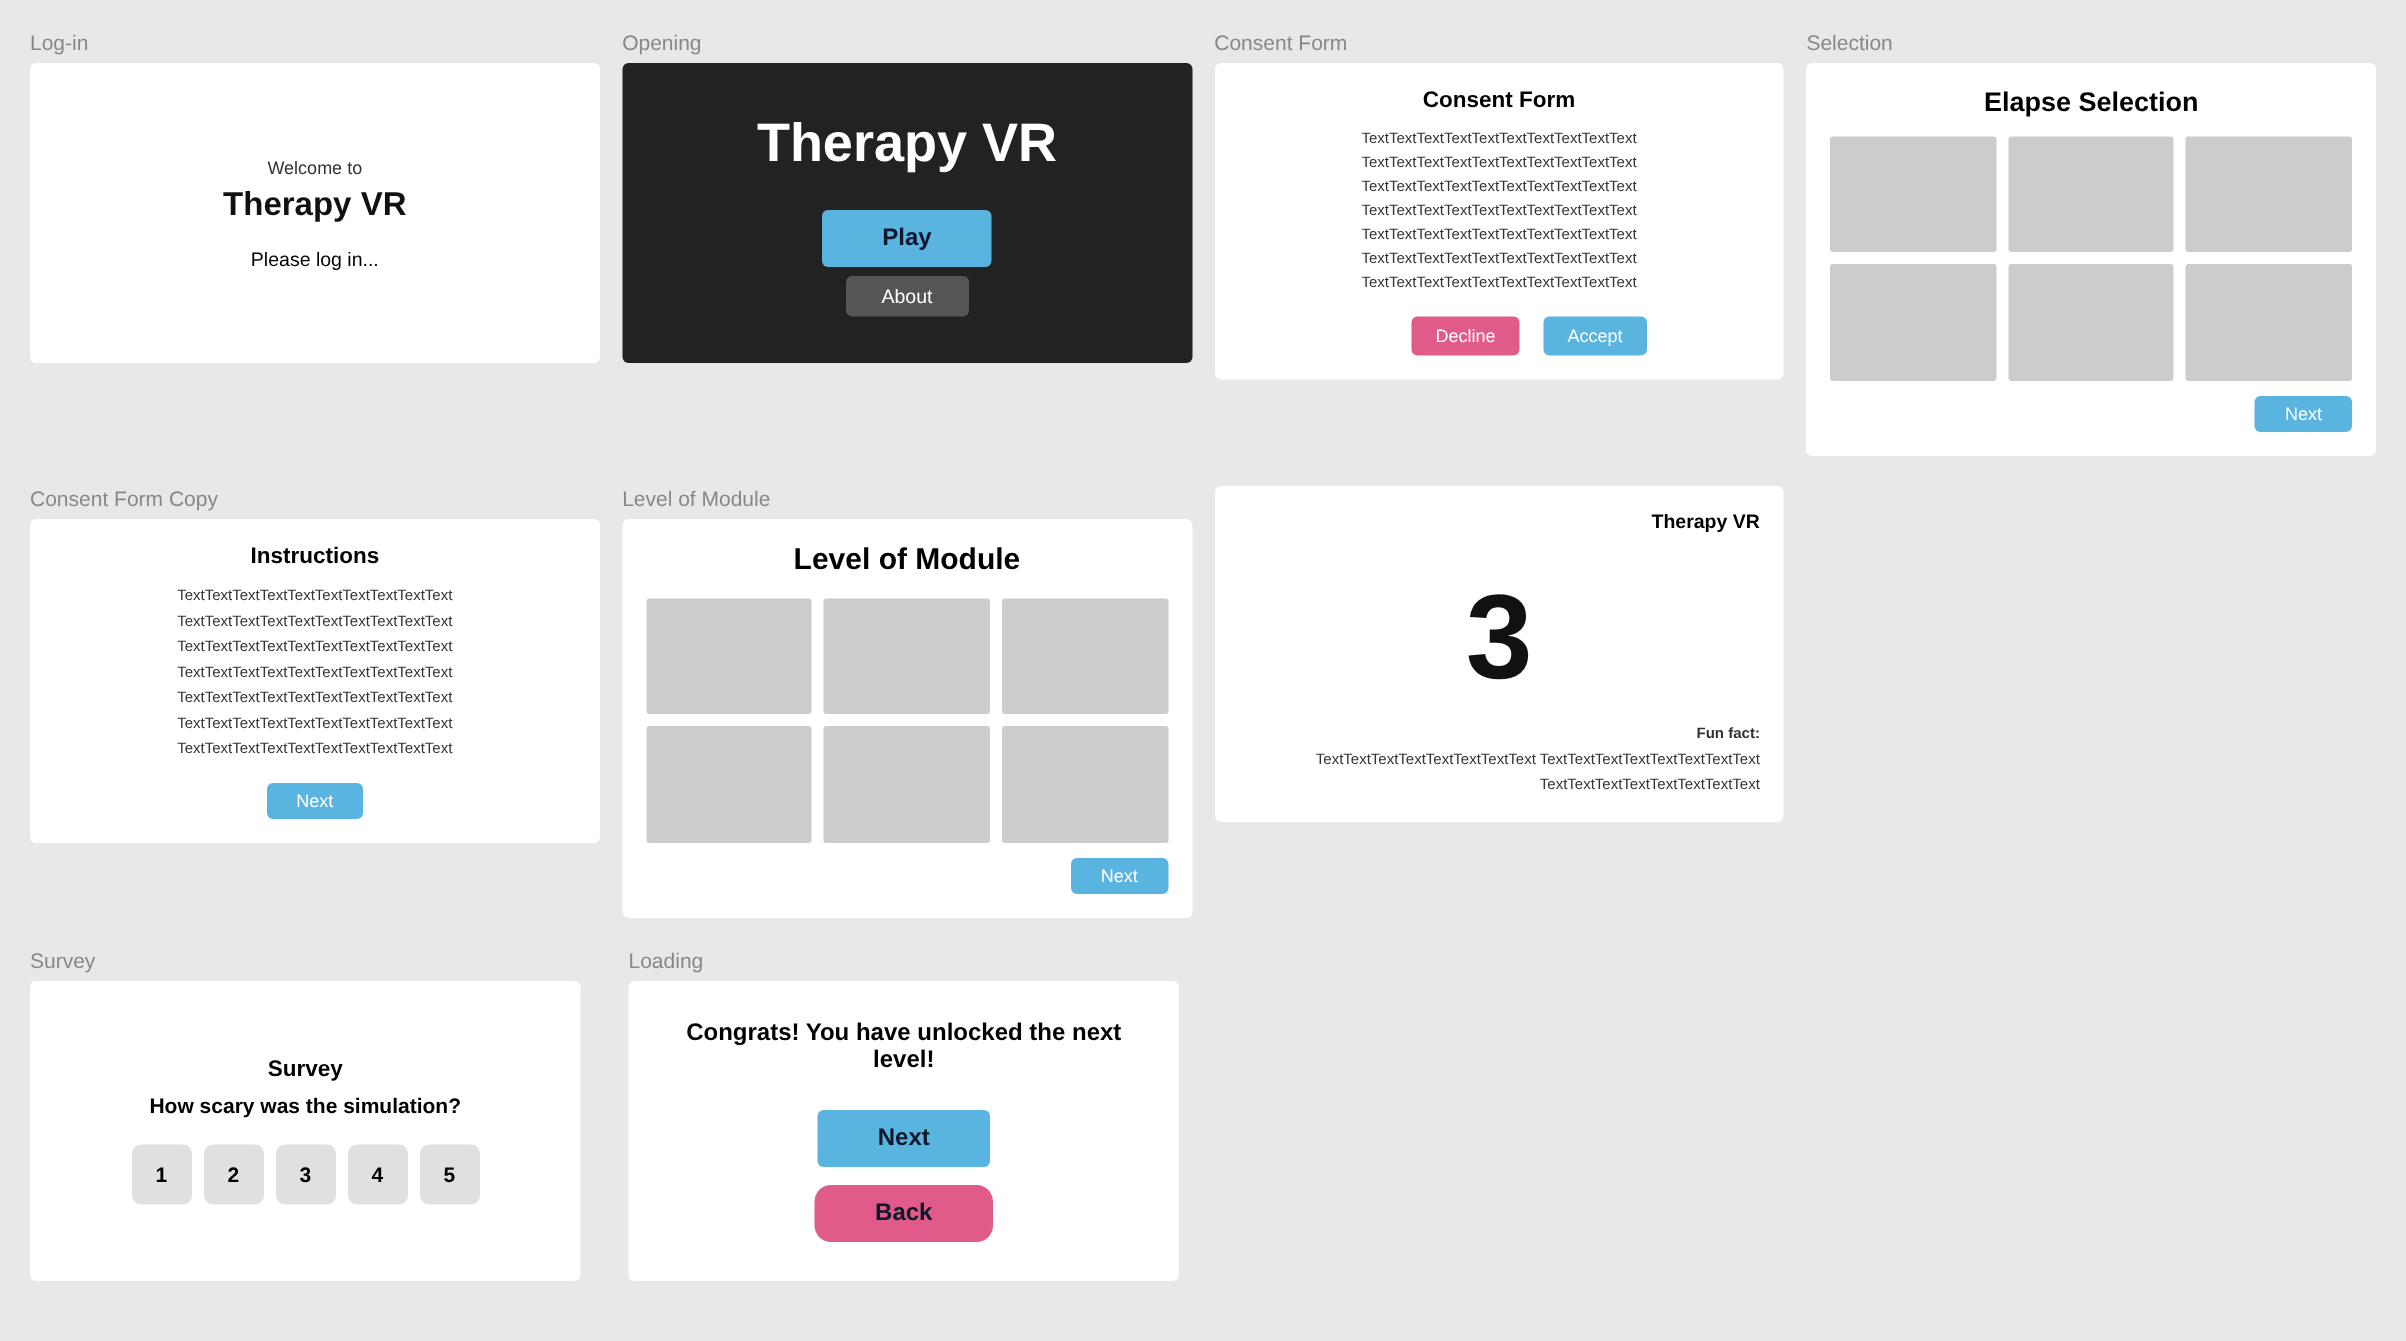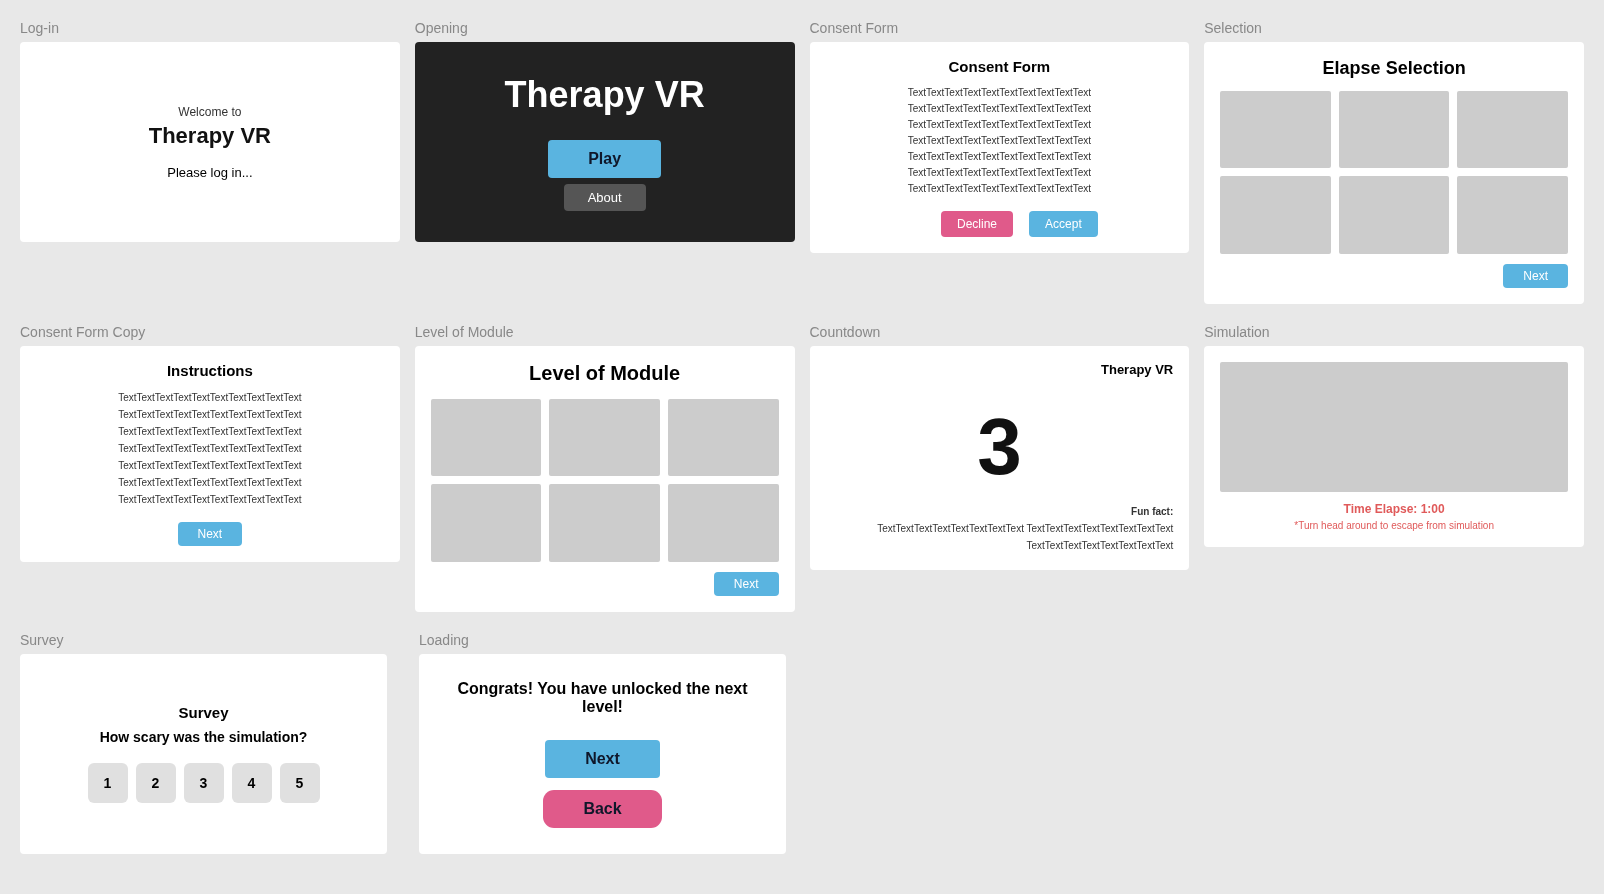--- a/index.html
+++ b/index.html
@@ -346,45 +346,36 @@
         <div class="thumb"></div>
         <div class="thumb"></div>
       </div>
       <div style="width:100%;display:flex;justify-content:flex-end;">
         <button class="btn-next-small">Next</button>
       </div>
     </div>
   </div>
 
   <div class="col-wrapper">
-    <div class="section-label">Countdown</div>
     <div class="card countdown-card">
       <div style="width:100%;display:flex;justify-content:flex-end;margin-bottom:10px;">
         <span class="countdown-header">Therapy VR</span>
       </div>
       <div class="countdown-inner">
         <div class="countdown-number">3</div>
         <div class="countdown-text">
           <strong>Fun fact:</strong><br>
           <span>TextTextTextTextTextTextTextText
 TextTextTextTextTextTextTextText
 TextTextTextTextTextTextTextText</span>
         </div>
       </div>
     </div>
   </div>
 
-  <div class="col-wrapper">
-    <div class="section-label">Simulation</div>
-    <div class="card">
-      <div class="sim-thumb"></div>
-      <div class="sim-time">Time Elapse: 1:00</div>
-      <div class="sim-hint">*Turn head around to escape from simulation</div>
-    </div>
-  </div>
 </div>
 
 <div class="row-3">
 
   <div class="col-wrapper">
     <div class="section-label">Survey</div>
     <div class="card">
       <div class="survey-title">Survey</div>
       <div class="survey-question">How scary was the simulation?</div>
       <div class="survey-options">

